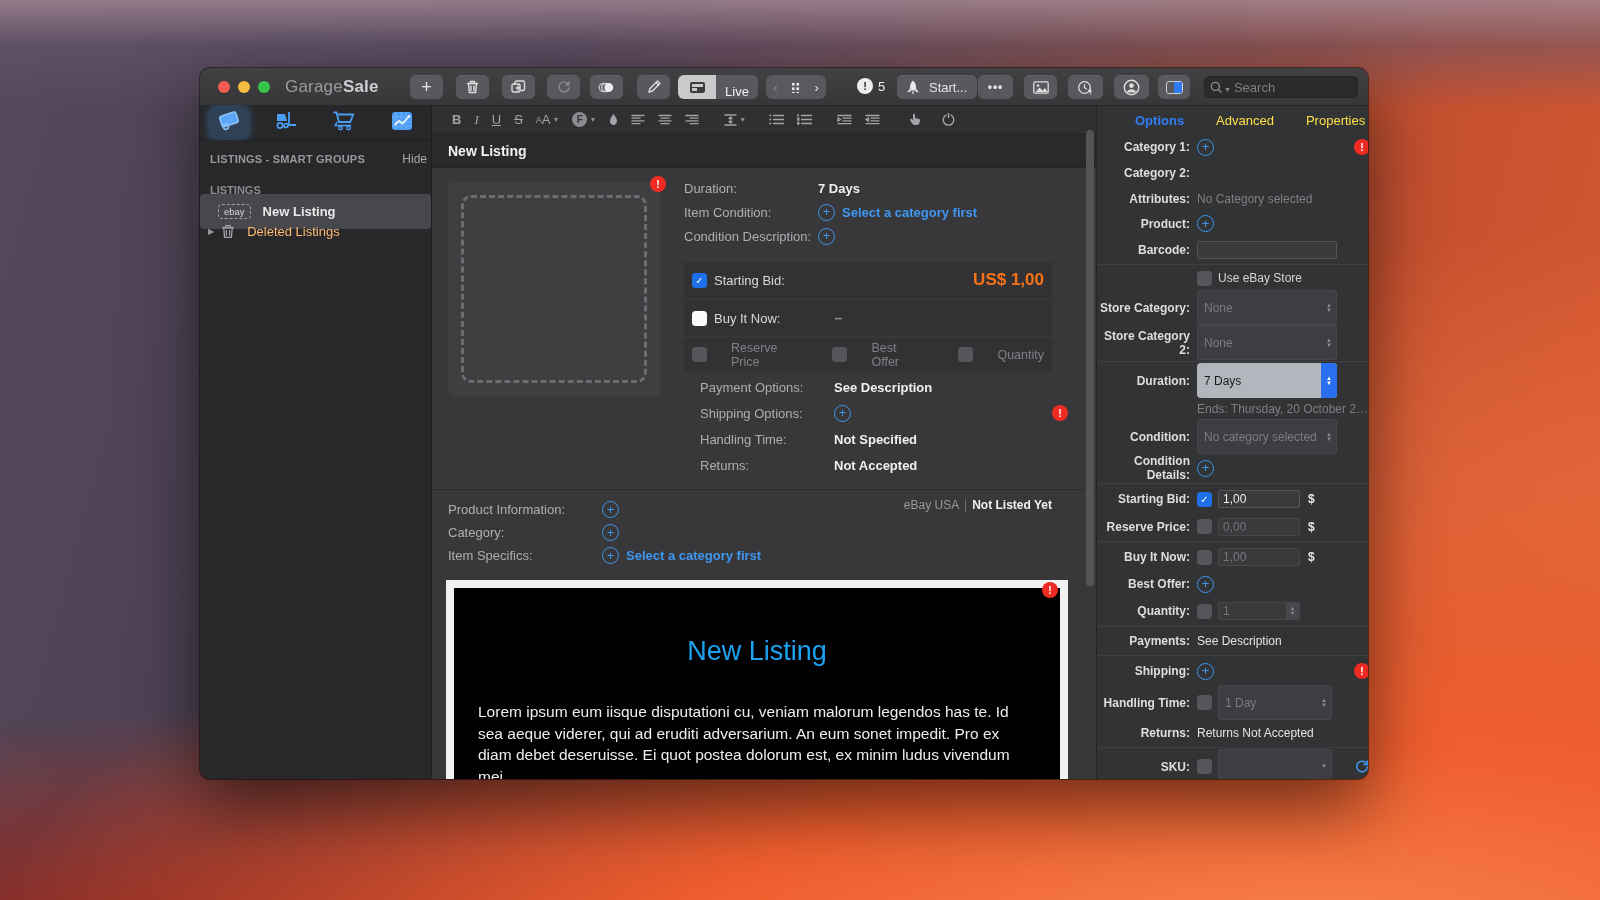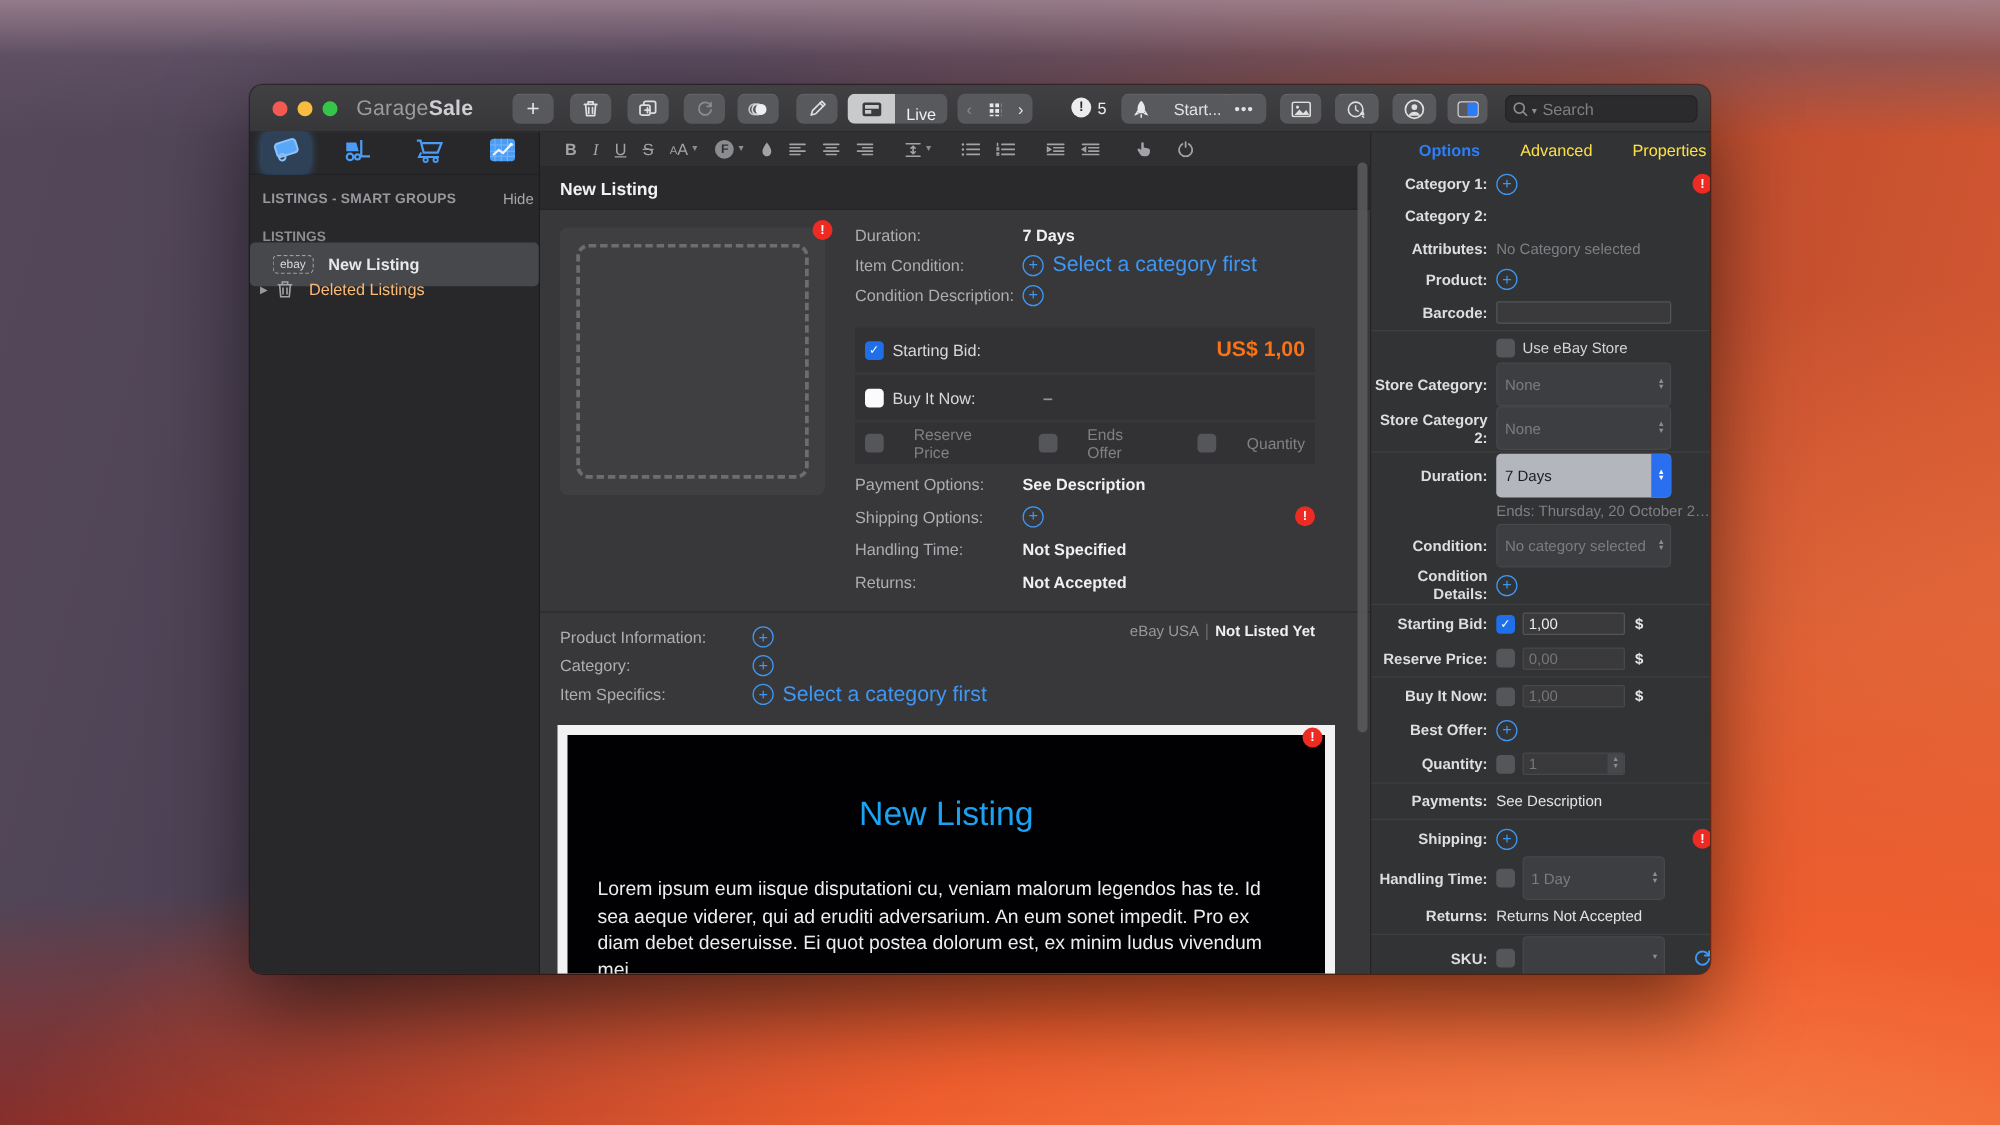--- a/index.html
+++ b/index.html
@@ -47,21 +47,21 @@
   .layoutglyph::after { content:""; position:absolute; left:2px; top:6px; width:5px; height:3px; background:#c9cacc; }
   .navgrp { position:absolute; top:7px; height:24px; border-radius:6px; background:#58595d; display:flex; align-items:center; }
   .navgrp .cell { width:20px; text-align:center; font-size:13px; color:#e6e6e9; }
   .navgrp .cell.dim { color:#8b8c90; }
   .gridglyph { display:inline-block; width:11px; height:11px; margin:0 6px;
     background-image:radial-gradient(#e8e8ea 1.6px, transparent 1.7px);
     background-size:4.5px 4.5px; background-position:0 0; }
   .warnwrap { position:absolute; top:10px; display:flex; align-items:center; gap:5px; }
   .warncircle { width:16px; height:16px; border-radius:50%; background:#ececee; color:#2c2c2e; font-weight:bold; font-size:11px; display:flex; align-items:center; justify-content:center; }
   .warncount { color:#ececee; font-size:13px; }
-  .startbtn { gap:20px; padding:0 10px; font-size:13px; }
+  .startbtn { gap:10px; padding:0 10px; font-size:13px; }
   .ellipsisglyph { letter-spacing:1px; font-size:12px; font-weight:bold; }
   .paneltoggle { position:relative; width:17px; height:13px; border:1.5px solid #d2d2d5; border-radius:3px; overflow:hidden; }
   .paneltoggle::after { content:""; position:absolute; right:0; top:0; bottom:0; width:52%; background:#2e7bf6; }
   .search { position:absolute; top:8px; height:22px; border-radius:6px; background:#2b2b2d; display:flex; align-items:center; padding:0 6px; box-shadow:inset 0 0 0 1px #242426; }
   .search input { flex:1; min-width:0; background:transparent; border:none; outline:none; color:#d5d5d8; font-size:13px; font-family:inherit; }
   .search input::placeholder { color:#7f7f84; }
 
   
   .wbody { flex:1; display:flex; min-height:0; }
 
@@ -100,37 +100,37 @@
   .imgph .dash { position:absolute; inset:13px; border:3px dashed #75767a; border-radius:10px; opacity:.85; }
   .errbadge { width:16px; height:16px; border-radius:50%; background:#ee2b22; color:#fff; font-weight:bold; font-size:10.5px; display:flex; align-items:center; justify-content:center; }
   .errbadge::before { content:"!"; }
   .imgph .errbadge { position:absolute; right:-6px; top:-6px; }
 
   .frow { display:flex; align-items:center; height:24px; }
   .flabel { width:134px; font-size:13px; color:#aeaeb2; }
   .fvalue { font-size:13px; font-weight:bold; color:#f0f0f2; }
   .plus { width:17px; height:17px; border:1.5px solid #3f97f3; border-radius:50%; color:#3f97f3; font-size:13px; line-height:13px; display:inline-flex; align-items:center; justify-content:center; flex:0 0 17px; }
   .plus::before { content:"+"; margin-top:-1px; }
-  .bluelink { font-size:17px; color:#3f97f3; margin-left:7px; }
+  .bluelink { font-size:13px; color:#3f97f3; margin-left:7px;font-weight:bold; }
 
   .topfields { position:absolute; left:252px; top:8px; width:380px; }
   .pricebox { position:absolute; left:252px; top:94px; width:368px; }
   .prow { background:#323235; display:flex; align-items:center; height:36px; padding:0 8px; margin-bottom:2px; }
   .prow.dimrow { height:33px; margin-bottom:0; }
   .cb { width:15px; height:15px; border-radius:3.5px; flex:0 0 15px; display:inline-flex; align-items:center; justify-content:center; }
   .cb.on { background:#1e6fe9; color:#fff; font-size:10px; font-weight:bold; }
   .cb.on::after { content:"✓"; }
   .cb.off-white { background:#fbfbfc; }
   .cb.off-dim { background:#55565a; }
   .pricelabel { font-size:13px; color:#d9d9db; margin-left:7px; }
   .bigprice { font-size:17px; font-weight:bold; color:#f97316; margin-left:auto; }
   .dashval { font-size:14px; font-weight:bold; color:#929296; }
   .dimopt { display:flex; align-items:center; gap:24px; font-size:12.5px; color:#808185; }
 
-  .payfields { position:absolute; left:252px; top:206px; width:368px; }
+  .payfields { position:absolute; left:268px; top:206px; width:368px; }
   .payrow { display:flex; align-items:center; height:26px; position:relative; }
   .sepline { position:absolute; left:0; right:0; top:321px; border-top:1px solid #2b2b2d; }
   .catfields { position:absolute; left:16px; top:330px; }
   .catrow { display:flex; align-items:center; height:23px; }
   .catlabel { width:154px; font-size:13px; color:#aeaeb2; }
   .mktstatus { position:absolute; right:44px; top:330px; display:flex; align-items:center; font-size:12px; }
   .mktstatus .mk { color:#98989c; }
   .mktstatus .divider { width:1px; height:13px; background:#6d6d71; margin:0 6px; }
   .mktstatus .st { color:#f0f0f2; font-weight:bold; }
 
@@ -460,21 +460,21 @@
               <span class="pricelabel">Buy It Now:</span>
               <span class="dashval" style="margin-left:54px">–</span>
             </div>
             <div class="prow dimrow">
               <span class="dimopt">
                   <span class="cb off-dim"></span>
                   <span>Reserve Price</span>
                 </span>
               <span class="dimopt" style="margin-left:44px">
                   <span class="cb off-dim"></span>
-                  <span>Ends Offer</span>
+                  <span>Best Offer</span>
                 </span>
               <span class="dimopt" style="margin-left:48px">
                   <span class="cb off-dim"></span>
                   <span>Quantity</span>
                 </span>
             </div>
           </div>
 
           <div class="payfields">
             <div class="payrow">

